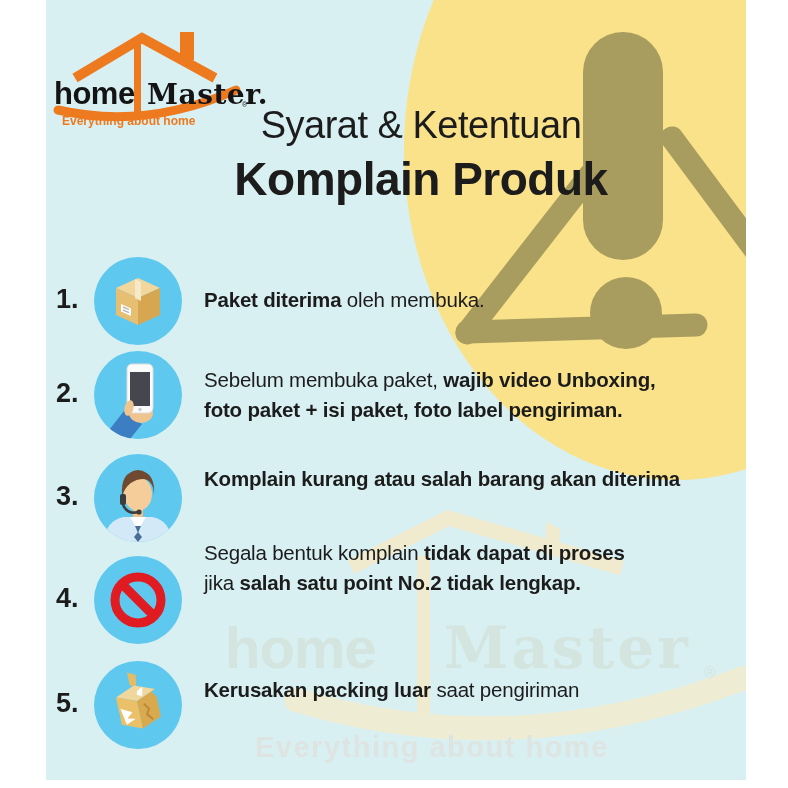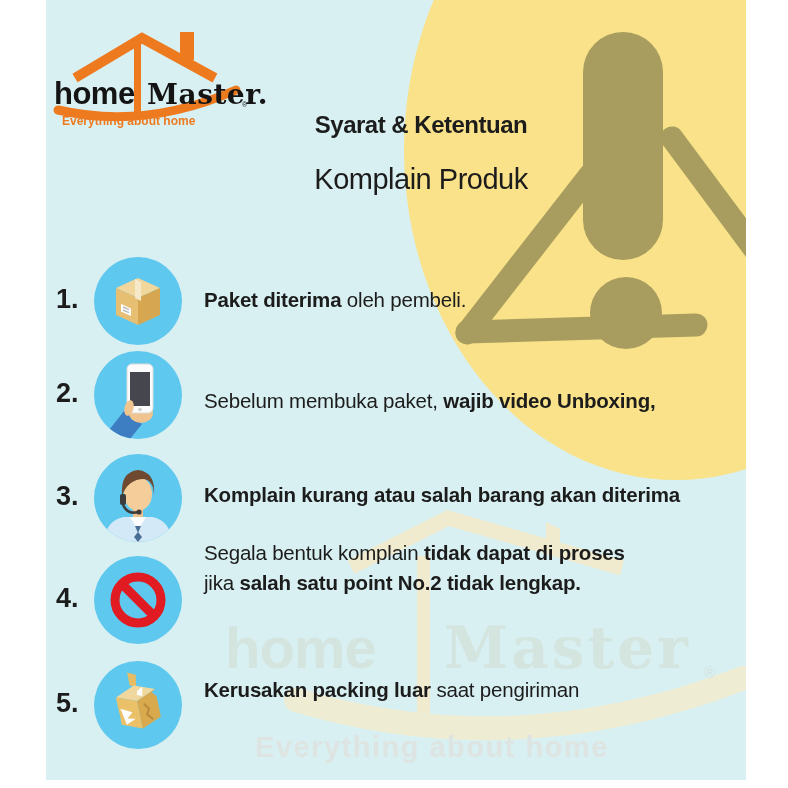--- a/index.html
+++ b/index.html
@@ -5,22 +5,22 @@
   html,body{margin:0;padding:0;background:#ffffff;}
   .canvas{position:relative;width:788px;height:788px;background:#ffffff;overflow:hidden;
           font-family:"Liberation Sans","DejaVu Sans",sans-serif;color:#1c1c1c;}
   .content{position:absolute;left:46px;top:0;width:700px;height:780px;background:#d9f0f2;overflow:hidden;}
   .yellow-blob{position:absolute;left:358px;top:-180px;width:544px;height:660px;border-radius:50%;
                background:#f9e289;z-index:1;}
   .warning-svg{position:absolute;left:0;top:0;z-index:2;}
   .watermark-svg{position:absolute;left:0;top:0;z-index:3;}
   .logo-svg{position:absolute;left:0;top:8px;z-index:6;}
   .title-wrap{position:absolute;top:98px;left:25px;width:700px;text-align:center;z-index:4;line-height:54px;}
-  .title-line1{font-size:24px;font-weight:700;letter-spacing:-0.5px;}
-  .title-line2{font-size:29px;font-weight:400;letter-spacing:-0.5px;}
+  .title-line1{font-size:38px;font-weight:400;letter-spacing:-0.5px;}
+  .title-line2{font-size:46px;font-weight:700;letter-spacing:-0.5px;}
   .num{position:absolute;left:10px;width:40px;font-size:27px;font-weight:700;z-index:5;}
   .icon-circle{position:absolute;left:48px;width:88px;height:88px;border-radius:50%;
                background:#5ec8ee;overflow:hidden;z-index:5;}
   .icon-circle svg{display:block;width:88px;height:88px;}
   .step-text{position:absolute;left:158px;z-index:5;font-size:20.5px;letter-spacing:-0.2px;
              line-height:30px;white-space:nowrap;}
   .step-text.tight{line-height:29px;}
   .b{font-weight:700;text-align:right;}
   .wm-sans{font-family:"Liberation Sans","DejaVu Sans",sans-serif;font-weight:700;font-size:58px;fill:#d4e4df;letter-spacing:-1px;}
   .wm-serif{font-family:"DejaVu Serif","Liberation Serif",serif;font-weight:700;font-size:58px;fill:#d4e4df;letter-spacing:3px;}
@@ -82,54 +82,55 @@
         <polygon points="22,31 44,21 66,31 44,41" fill="#f1d79c"></polygon>
         <polygon points="22,31 44,41 44,68 22,58" fill="#e7bf72"></polygon>
         <polygon points="44,41 66,31 66,58 44,68" fill="#d6a750"></polygon>
         <polygon points="41,22 47,25 47,44 41,41" fill="#f6e9c9"></polygon>
         <polygon points="27,47 37,51.5 37,59 27,54.5" fill="#ffffff"></polygon>
         <line x1="29" y1="50" x2="35" y2="52.7" stroke="#b9b9b9" stroke-width="1.4"></line>
         <line x1="29" y1="53" x2="35" y2="55.7" stroke="#b9b9b9" stroke-width="1.4"></line>
       </svg>
     </div>
     <div class="step-text" style="top:285px">
-      <div><span class="b">Paket diterima </span><span>oleh pembeli.</span></div>
+      <div><span class="b">Paket diterima </span><span>oleh membuka.</span></div>
     </div>
 
     <div class="num" style="top:378px">2.</div>
     <div class="icon-circle" style="top:351px">
       <svg viewBox="0 0 88 88">
         <polygon points="8,88 30,60 48,73 36,88" fill="#3d7dc2"></polygon>
         <ellipse cx="47" cy="62" rx="12" ry="10" fill="#f0c48e"></ellipse>
         <rect x="33" y="13" width="26" height="49" rx="5" fill="#fbfbfb" stroke="#dcdcdc" stroke-width="1"></rect>
         <rect x="36" y="21" width="20" height="34" fill="#46464e"></rect>
         <circle cx="46" cy="58.5" r="1.8" fill="#cfcfcf"></circle>
         <ellipse cx="35" cy="57" rx="4.5" ry="8" fill="#f0c48e" transform="rotate(14 35 57)"></ellipse>
       </svg>
     </div>
-    <div class="step-text" style="top:386px">
+    <div class="step-text" style="top:365px">
       <div><span>Sebelum membuka paket, </span><span class="b">wajib video Unboxing,</span></div>
+      <div><span class="b">foto paket + isi paket, foto label pengiriman.</span></div>
     </div>
 
     <div class="num" style="top:481px">3.</div>
     <div class="icon-circle" style="top:454px">
       <svg viewBox="0 0 88 88">
         <path d="M10,88 Q12,66 30,63 L58,63 Q76,66 78,88 Z" fill="#d4e9f7"></path>
         <rect x="39" y="52" width="10" height="14" fill="#efc18c"></rect>
         <polygon points="36,63 44,76 52,63" fill="#ffffff"></polygon>
         <polygon points="41,72 47,72 44,79" fill="#4a6f96"></polygon>
         <polygon points="44,78 40,83 44,88 48,83" fill="#4a6f96"></polygon>
         <ellipse cx="44" cy="40" rx="14" ry="17" fill="#f5cd9a"></ellipse>
         <path d="M28,42 Q26,18 44,16 Q62,18 60,42 Q60,27 50,25 Q34,25 28,42 Z" fill="#6f4a30"></path>
         <rect x="26" y="40" width="6" height="11" rx="2" fill="#3c3c3c"></rect>
         <path d="M29,51 Q34,61 44,58" stroke="#3c3c3c" stroke-width="2.6" fill="none"></path>
         <circle cx="45" cy="58" r="2.6" fill="#3c3c3c"></circle>
       </svg>
     </div>
-    <div class="step-text" style="top:480px">
+    <div class="step-text" style="top:464px">
       <div><span class="b">Komplain kurang atau salah barang akan diterima</span></div>
     </div>
 
     <div class="num" style="top:583px">4.</div>
     <div class="icon-circle" style="top:556px">
       <svg viewBox="0 0 88 88">
         <circle cx="44" cy="44" r="23" stroke="#e11b22" stroke-width="9" fill="none"></circle>
         <line x1="29" y1="29" x2="59" y2="59" stroke="#e11b22" stroke-width="9"></line>
       </svg>
     </div>

